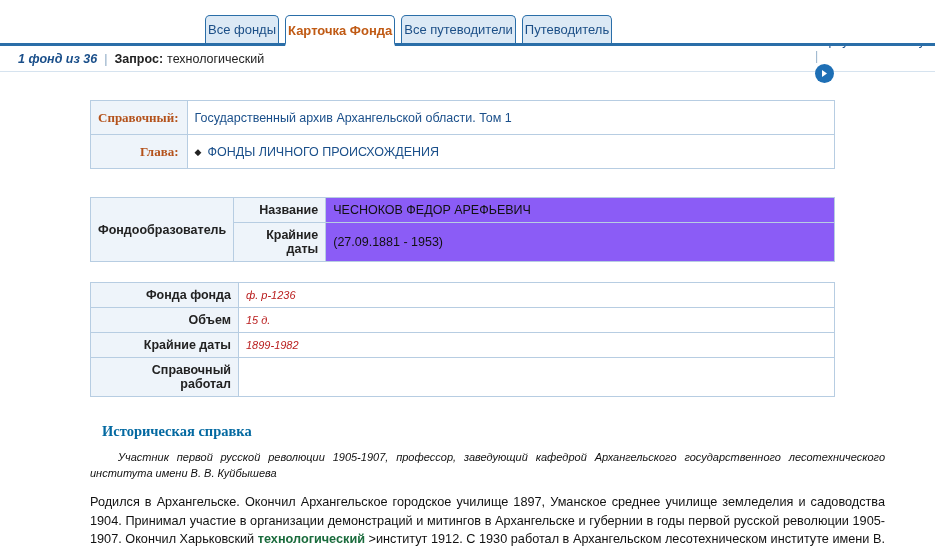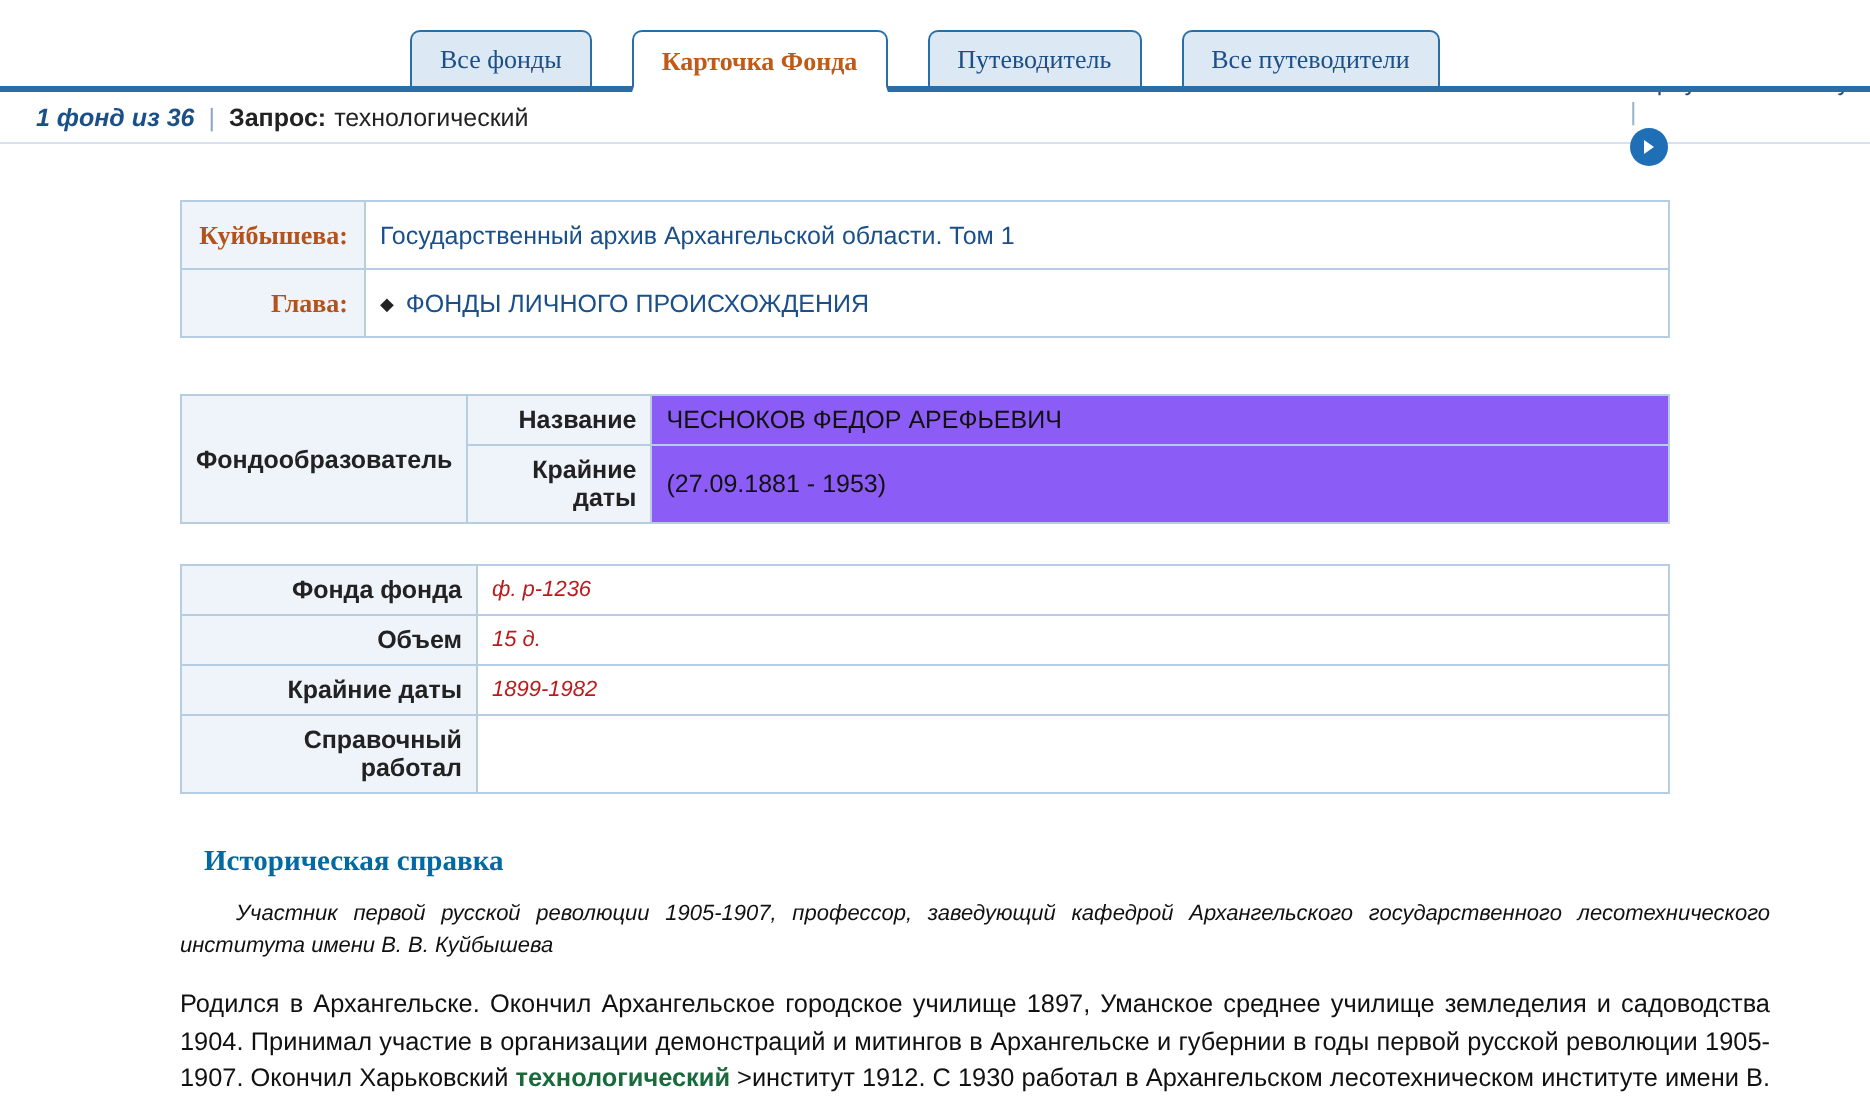--- a/index.html
+++ b/index.html
@@ -18,31 +18,30 @@
     height: 46px;
     border-bottom: 3px solid #2a6ea8;
     background: #ffffff;
     display: flex;
     align-items: flex-end;
     padding-left: 205px;
   }
   .tab {
     height: 28px;
     line-height: 27px;
-    margin-right: 20px;
-    padding: 0 14px;
+    margin-right: 6px;
+    padding: 0 2px;
     font-size: 13px;
     color: #1c4f87;
     background: #dce9f5;
     border: 1px solid #2a6ea8;
     border-bottom: none;
     border-radius: 5px 5px 0 0;
     white-space: nowrap;
     cursor: pointer;
-    font-family: Liberation Serif, serif;
   }
   .tab.active {
     background: #ffffff;
     color: #c05a14;
     font-weight: bold;
     height: 31px;
     line-height: 30px;
     position: relative;
     z-index: 3;
     margin-bottom: -3px;
@@ -141,22 +140,22 @@
   .hl { font-weight: bold; color:#1a6b3c; }
 </style>
 </head>
 <body>
 
 <div class="page">
 
   <div class="tabbar">
     <div class="tab">Все фонды</div>
     <div class="tab active">Карточка Фонда</div>
+    <div class="tab">Все путеводители</div>
     <div class="tab">Путеводитель</div>
-    <div class="tab">Все путеводители</div>
   </div>
 
   <div class="infobar">
     <div class="left">
       <span class="count">1 фонд из 36</span>
       <span class="sep">|</span>
       <span class="qlabel">Запрос:</span>
       <span class="qval">технологический</span>
     </div>
     <div class="right">
@@ -168,21 +167,21 @@
           </svg>
       </span>
     </div>
   </div>
 
   <div class="content">
 
     <table class="grid tbl-ref">
       <tbody>
           <tr>
-        <td class="lbl">Куйбышева:</td>
+        <td class="lbl">Справочный:</td>
         <td class="val">
           <a href="#">Государственный архив Архангельской области. Том 1</a>
         </td>
       </tr>
       <tr>
         <td class="lbl">Глава:</td>
         <td class="val">
           <span class="bullet">◆</span><a class="chapter-link" href="#">ФОНДЫ ЛИЧНОГО ПРОИСХОЖДЕНИЯ</a>
         </td>
       </tr>

